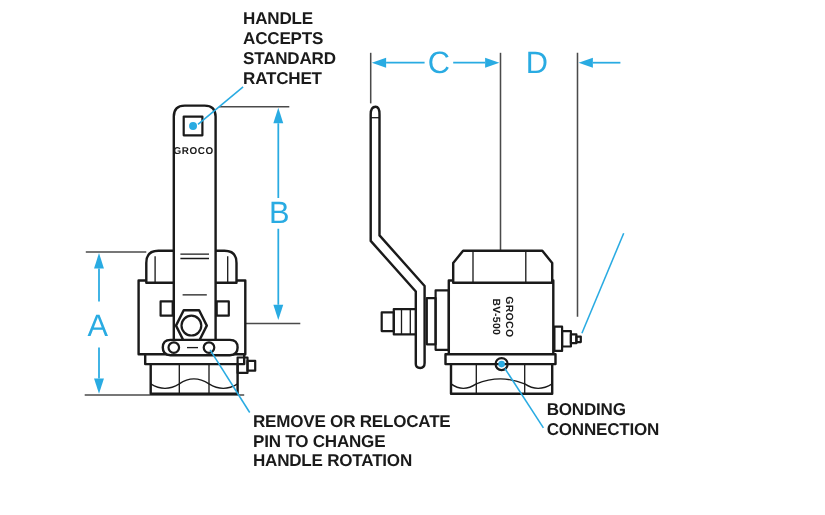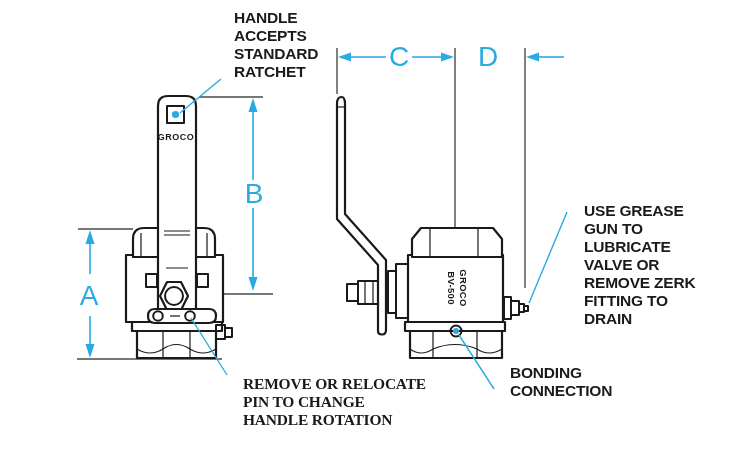--- a/index.html
+++ b/index.html
@@ -3,21 +3,21 @@
 <meta charset="utf-8">
 <style>
   :root{
     --accent:#29abe2; --ink:#1a1a1a; --ext:#4a4a4a; --bg:#ffffff;
   }
   html,body{margin:0;padding:0;}
   .stage{position:relative;width:750px;height:468px;background:var(--bg);overflow:hidden;
          font-family:"Liberation Sans",sans-serif;}
   svg{position:absolute;left:0;top:0;}
   .callout{position:absolute;font:700 15.5px/18px "Liberation Sans",sans-serif;
-           color:var(--ink);white-space:pre-line;letter-spacing:-0.2px;margin-left:13px;}
+           color:var(--ink);white-space:pre-line;letter-spacing:-0.2px;}
   .dim-letter{position:absolute;font:400 28px "Liberation Sans",sans-serif;
               color:var(--accent);transform:translate(-50%,-50%);}
   
   .s-ink{stroke:var(--ink);stroke-width:2.2;fill:#fff;stroke-linejoin:round;}
   .s-ink-nf{stroke:var(--ink);stroke-width:2;fill:none;stroke-linejoin:round;}
   .s-thin{stroke:var(--ink);stroke-width:1.2;fill:none;}
   .s-ext{stroke:var(--ext);stroke-width:1.4;fill:none;}
   .s-dim{stroke:var(--accent);stroke-width:1.6;fill:none;}
   .f-dim{fill:var(--accent);stroke:none;}
   .leader{stroke:var(--accent);stroke-width:1.4;fill:none;}
@@ -137,30 +137,23 @@
       <path class="leader" d="M191,318 L227,375"></path>
       <path class="leader" d="M529,303 L567,212"></path>
       <path class="leader" d="M459,335 L494,389"></path>
     </g>
   </svg>
 
   <div class="callout" style="left:221px;top:9px;">HANDLE
 ACCEPTS
 STANDARD
 RATCHET</div>
-  <div class="callout" style="left:230px;top:375px;font-family:Liberation Serif, serif;">REMOVE OR RELOCATE
+  <div class="callout" style="left:230px;top:375px;">REMOVE OR RELOCATE
 PIN TO CHANGE
 HANDLE ROTATION</div>
-  <div class="callout" style="left:571px;top:202px;">USE GREASE
-GUN TO
-LUBRICATE
-VALVE OR
-REMOVE ZERK
-FITTING TO
-DRAIN</div>
   <div class="callout" style="left:497px;top:364px;">BONDING
 CONNECTION</div>
 
   <div class="dim-letter" style="left:89px;top:296px;">A</div>
   <div class="dim-letter" style="left:254px;top:194px;">B</div>
   <div class="dim-letter" style="left:399px;top:57px;">C</div>
   <div class="dim-letter" style="left:488px;top:57px;">D</div>
 </div>
 
 </body></html>

